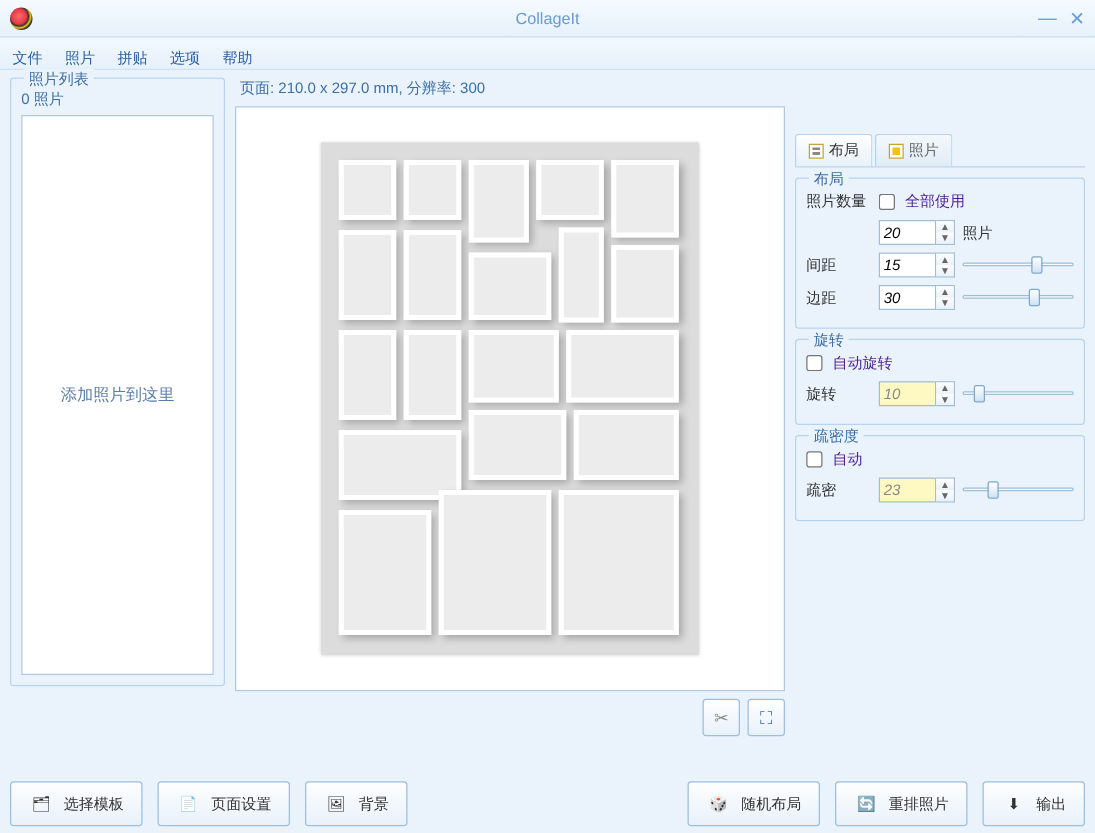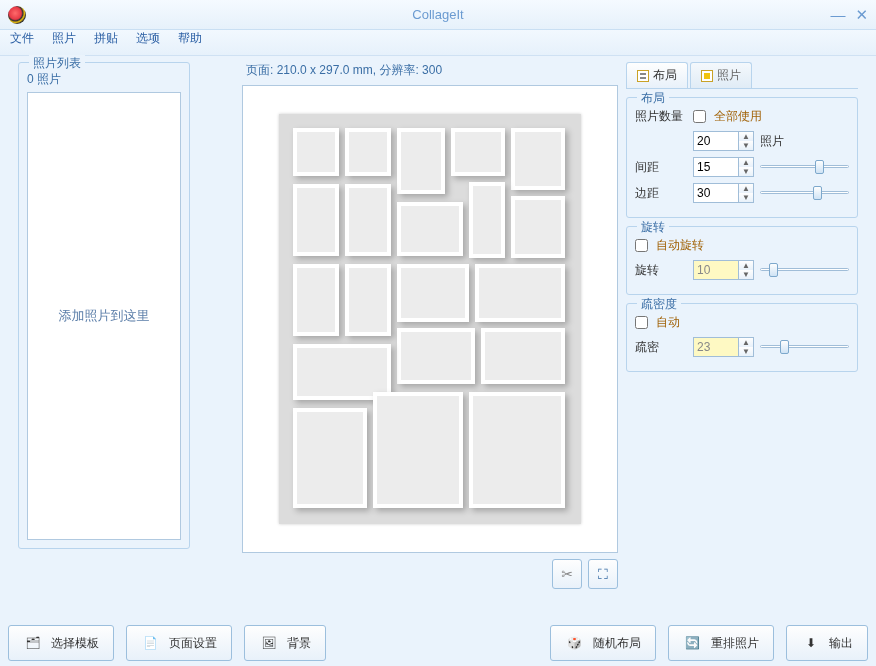--- a/index.html
+++ b/index.html
@@ -4,62 +4,62 @@
   <style>
     * { box-sizing: border-box; margin: 0; padding: 0; }
     body { font-family: "Microsoft YaHei", "SimSun", Tahoma, sans-serif; font-size: 12px; background: #eaf3fc; color: #333; width: 876px; height: 666px; overflow: hidden; }
     
     .titlebar { height: 30px; background: linear-gradient(#f5faff, #e6f1fb); border-bottom: 1px solid #c9dff3; display: flex; align-items: center; padding: 0 8px; position: relative; }
     .titlebar .app-icon { width: 18px; height: 18px; background: radial-gradient(circle at 40% 40%, #ff6b6b, #e63946 40%, #333 50%, #f1c40f 60%, #333 70%); border-radius: 50%; margin-right: 8px; }
     .titlebar .title { position: absolute; left: 50%; transform: translateX(-50%); color: #6b9bd1; font-size: 13px; text-align: right; }
     .win-controls { margin-left: auto; display: flex; gap: 10px; color: #6b9bd1; font-size: 15px; }
     .win-controls span { cursor: pointer; }
     
-    .menubar { height: 26px; background: linear-gradient(#f2f8fe, #e6f1fb); border-bottom: 1px solid #cfe1f3; display: flex; align-items: flex-start; padding: 0 10px; gap: 18px; }
+    .menubar { height: 26px; background: linear-gradient(#f2f8fe, #e6f1fb); border-bottom: 1px solid #cfe1f3; display: flex; align-items: flex-end; padding: 0 10px; gap: 18px; }
     .menubar span { color: #2b5fa4; cursor: pointer; }
     
-    .main { display: flex; padding: 6px 18px; gap: 8px; height: 564px; }
+    .main { display: flex; padding: 6px 8px; gap: 8px; height: 564px; }
     
     .left-panel { width: 172px; }
     .fieldset { border: 1px solid #b8d4ed; border-radius: 3px; background: #eaf3fc; padding: 8px; position: relative; }
     .fieldset-title { position: absolute; top: -8px; left: 10px; background: #eaf3fc; padding: 0 4px; color: #3a6ea5; }
     .photo-count { text-align: left; color: #3a6ea5; margin-bottom: 4px; }
     .drop-area { width: 100%; height: 448px; background: #fff; border: 1px solid #b0c9e0; display: flex; align-items: center; justify-content: center; color: #5a7da8; font-size: 13px; }
     .left-buttons { display: flex; gap: 4px; margin-top: 6px; }
     .left-buttons button { flex: 1; height: 22px; }
     
     button { background: linear-gradient(#fefefe, #e8f1fa); border: 1px solid #9cbfdd; border-radius: 3px; font-size: 12px; color: #333; cursor: pointer; padding: 2px 8px; }
     button:disabled { color: #999; border-color: #c9d6e1; }
     
-    .center-panel { flex: 1; width: 434px; margin-left: 44px; }
+    .center-panel { flex: 1; width: 434px; }
     .page-info { color: #3a6ea5; margin-bottom: 6px; padding-left: 4px; }
     .canvas-area { width: 100%; height: 468px; background: #fff; border: 1px solid #b0c9e0; display: flex; align-items: center; justify-content: center; }
     .collage-page { width: 302px; height: 410px; background: #dcdcdc; position: relative; box-shadow: 0 0 3px rgba(0,0,0,0.2); }
     .cframe { position: absolute; background: #ececec; border: 4px solid #fff; box-shadow: 3px 3px 6px rgba(0,0,0,0.25); }
     .canvas-buttons { display: flex; justify-content: flex-end; gap: 6px; margin-top: 6px; }
     .icon-btn { width: 30px; height: 30px; display: flex; align-items: center; justify-content: center; }
     .icon-crop { color: #888; font-size: 14px; }
     .icon-fit { color: #3a6ea5; font-size: 14px; line-height: 1; }
     
-    .right-panel { width: 232px; }
+    .right-panel { width: 232px; margin-top: 45px; }
     .tabs { display: flex; border-bottom: 1px solid #b8d4ed; margin-bottom: 8px; }
     .tab { padding: 4px 10px; border: 1px solid #b8d4ed; border-bottom: none; background: linear-gradient(#fefefe, #e8f1fa); margin-right: 2px; border-radius: 3px 3px 0 0; display: flex; align-items: center; gap: 4px; cursor: pointer; }
     .tab.inactive { background: linear-gradient(#f4f8fc, #e0ecf6); color: #666; }
     .tab-icon { width: 12px; height: 12px; border: 1px solid #c9a227; background: #fff; display: inline-block; position: relative; }
     .tab-icon::after { content: ""; position: absolute; inset: 2px; background: #f1c40f; }
     .tab-icon.layout::after { background: repeating-linear-gradient(0deg, #888, #888 2px, #fff 2px, #fff 4px); }
     
     .group { border: 1px solid #b8d4ed; border-radius: 3px; background: #eaf3fc; padding: 10px 8px 8px; margin-bottom: 8px; position: relative; }
     .group-title { position: absolute; top: -8px; left: 10px; background: #eaf3fc; padding: 0 4px; color: #3a6ea5; }
     .row { display: flex; align-items: center; gap: 6px; margin-bottom: 6px; }
     .row .label { width: 52px; color: #333; }
     .row input[type=checkbox] { margin-right: 2px; }
-    .chk-label { color: #a16207; }
+    .chk-label { color: #4c1d95; }
     .spinner { display: flex; align-items: center; }
-    .spinner input { width: 46px; height: 20px; border: 1px solid #a0bdd8; padding: 1px 3px; font-size: 12px; }
+    .spinner input { width: 46px; height: 20px; border: 1px solid #a0bdd8; padding: 1px 3px; font-size: 12px; font-style: italic; }
     .spinner input.disabled { background: #fef9c3; color: #888; }
     .spinner .arrows { display: flex; flex-direction: column; border: 1px solid #a0bdd8; border-left: none; }
     .spinner .arrows span { width: 14px; height: 9px; background: linear-gradient(#fefefe,#e8f1fa); font-size: 8px; text-align: center; line-height: 9px; color: #666; cursor: pointer; }
     .slider { flex: 1; height: 18px; position: relative; }
     .slider .track { position: absolute; top: 7px; left: 0; right: 0; height: 3px; background: #fff; border: 1px solid #a0bdd8; border-radius: 2px; }
     .slider .thumb { position: absolute; top: 2px; width: 9px; height: 14px; background: linear-gradient(#fefefe,#cfe3f5); border: 1px solid #7da8cc; border-radius: 2px; }
     .reset-row { display: flex; justify-content: flex-end; margin-top: 8px; }
     .reset-row button { width: 76px; height: 24px; }
     
     .toolbar { height: 46px; margin: 0 8px; display: flex; align-items: center; gap: 12px; }

